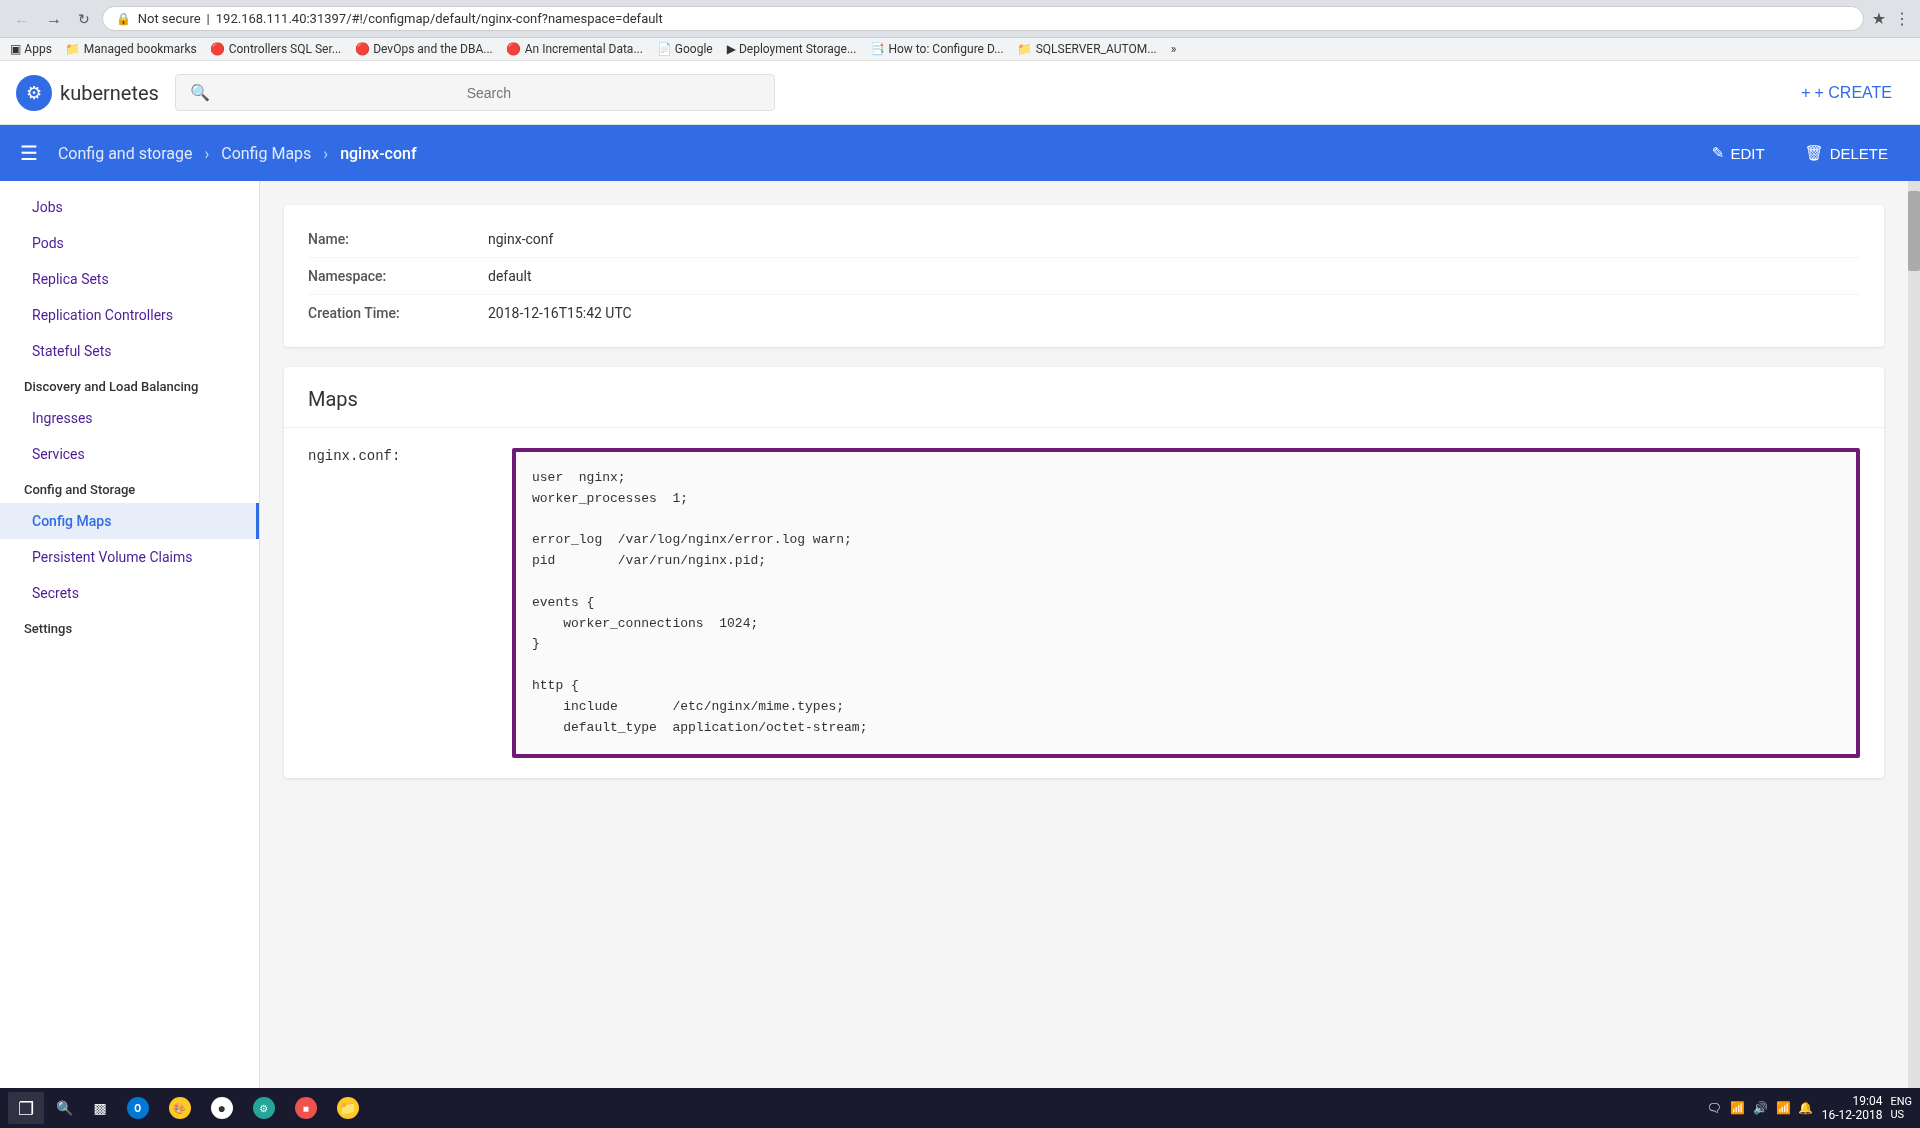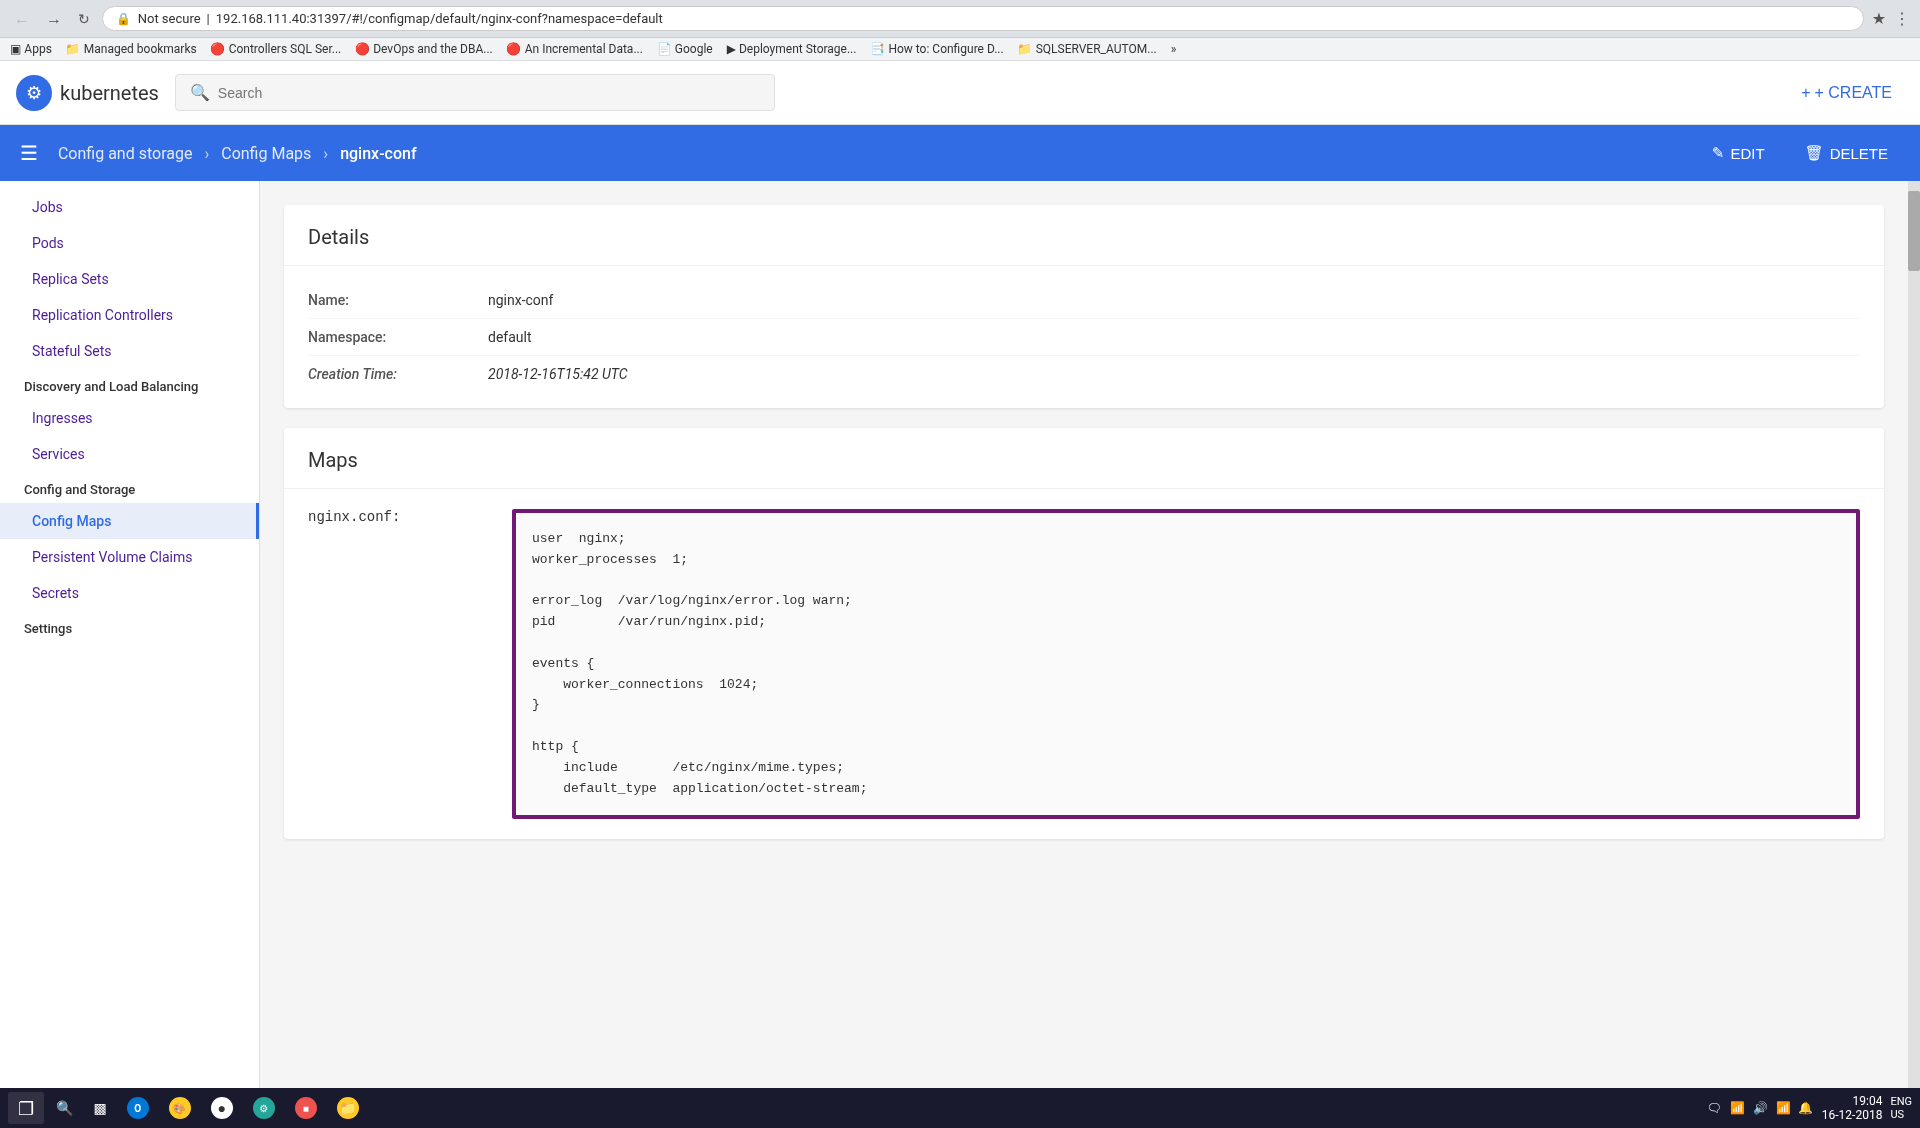--- a/index.html
+++ b/index.html
@@ -20,21 +20,21 @@
     .bookmarks-bar { background: #f1f3f4; padding: 4px 10px; display: flex; align-items: center; gap: 14px; border-bottom: 1px solid #ddd; font-size: 12px; color: #333; overflow: hidden; }
     .bookmark-item { display: flex; align-items: center; gap: 3px; cursor: pointer; white-space: nowrap; }
 
     
     .app-header { background: #fff; height: 64px; display: flex; align-items: center; padding: 0 16px; gap: 16px; border-bottom: 1px solid #e0e0e0; }
     .k8s-logo { display: flex; align-items: center; gap: 8px; }
     .k8s-logo-icon { width: 36px; height: 36px; background: #326ce5; border-radius: 50%; display: flex; align-items: center; justify-content: center; }
     .k8s-logo-icon span { color: white; font-size: 18px; }
     .k8s-title { font-size: 20px; font-weight: 400; color: #333; }
     .search-bar { flex: 1; max-width: 600px; background: #f5f5f5; border: 1px solid #e0e0e0; border-radius: 4px; padding: 8px 14px; display: flex; align-items: center; gap: 8px; }
-    .search-bar input { background: none; border: none; outline: none; font-size: 14px; width: 100%; color: #a21caf; }
+    .search-bar input { background: none; border: none; outline: none; font-size: 14px; width: 100%; color: #a21caf; text-align: center; }
     .search-icon-svg { color: #757575; font-size: 16px; }
     .header-create-btn { margin-left: auto; display: flex; align-items: center; gap: 4px; color: #326ce5; font-size: 16px; font-weight: 500; cursor: pointer; padding: 8px 12px; border: none; background: none; }
 
     
     .breadcrumb-bar { background: #326ce5; height: 56px; display: flex; align-items: center; padding: 0 20px; gap: 12px; }
     .hamburger-icon { color: white; font-size: 20px; cursor: pointer; margin-right: 8px; }
     .breadcrumb-item { color: rgba(255,255,255,0.85); font-size: 16px; cursor: pointer; }
     .breadcrumb-separator { color: rgba(255,255,255,0.7); font-size: 16px; }
     .breadcrumb-current { color: white; font-size: 16px; font-weight: 500; }
     .breadcrumb-actions { margin-left: auto; display: flex; gap: 16px; }
@@ -51,21 +51,21 @@
     .sidebar-item.active { background: #e8eef9; color: #326ce5; font-weight: 500; border-right: 3px solid #326ce5; }
 
     
     .content { flex: 1; overflow-y: auto; padding: 24px; background: #f5f5f5; }
     .card { background: #fff; border-radius: 4px; box-shadow: 0 1px 3px rgba(0,0,0,0.1); margin-bottom: 20px; padding: 0; }
     .card-title { font-size: 20px; font-weight: 400; color: #333; padding: 20px 24px 16px; border-bottom: 1px solid #f0f0f0; }
 
     
     .details-table { padding: 16px 24px; }
     .detail-row { display: flex; padding: 10px 0; border-bottom: 1px solid #f5f5f5; }
-    .detail-row:last-child { border-bottom: none; font-style: italic; }
+    .detail-row:last-child { border-bottom: none; }
     .detail-label { width: 180px; font-weight: 500; color: #555; font-size: 14px; }
     .detail-value { color: #333; font-size: 14px; }
     .data-code { background: #fafafa; margin: 0 24px 20px; padding: 16px; font-family: 'Courier New', monospace; font-size: 13px; color: #333; border: 1px solid #e0e0e0; border-radius: 2px; line-height: 1.6; white-space: pre; }
 
     
     .sidebar::-webkit-scrollbar { width: 6px; }
     .sidebar::-webkit-scrollbar-thumb { background: #ccc; border-radius: 3px; }
     .content::-webkit-scrollbar { width: 8px; }
     .content::-webkit-scrollbar-thumb { background: #ccc; border-radius: 3px; }
 
@@ -215,21 +215,20 @@
     <div class="sidebar-item">
       <span>Secrets</span>
     </div>
 
     <div class="sidebar-section-header">Settings</div>
   </div>
 
   <div class="content">
 
     <div class="card">
-      <div class="card-title">Details</div>
       <div class="details-table">
         <div class="detail-row">
           <span class="detail-label">Name:</span>
           <span class="detail-value">nginx-conf</span>
         </div>
         <div class="detail-row">
           <span class="detail-label">Namespace:</span>
           <span class="detail-value">default</span>
         </div>
         <div class="detail-row">

